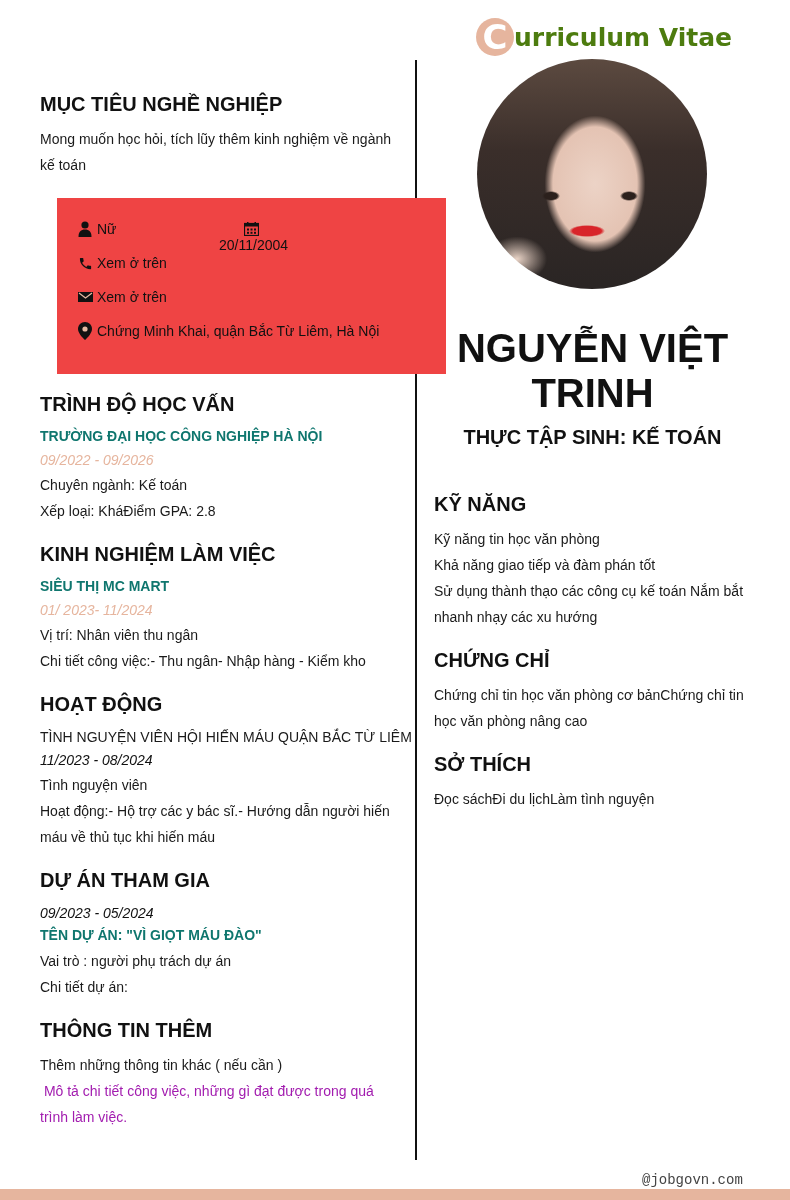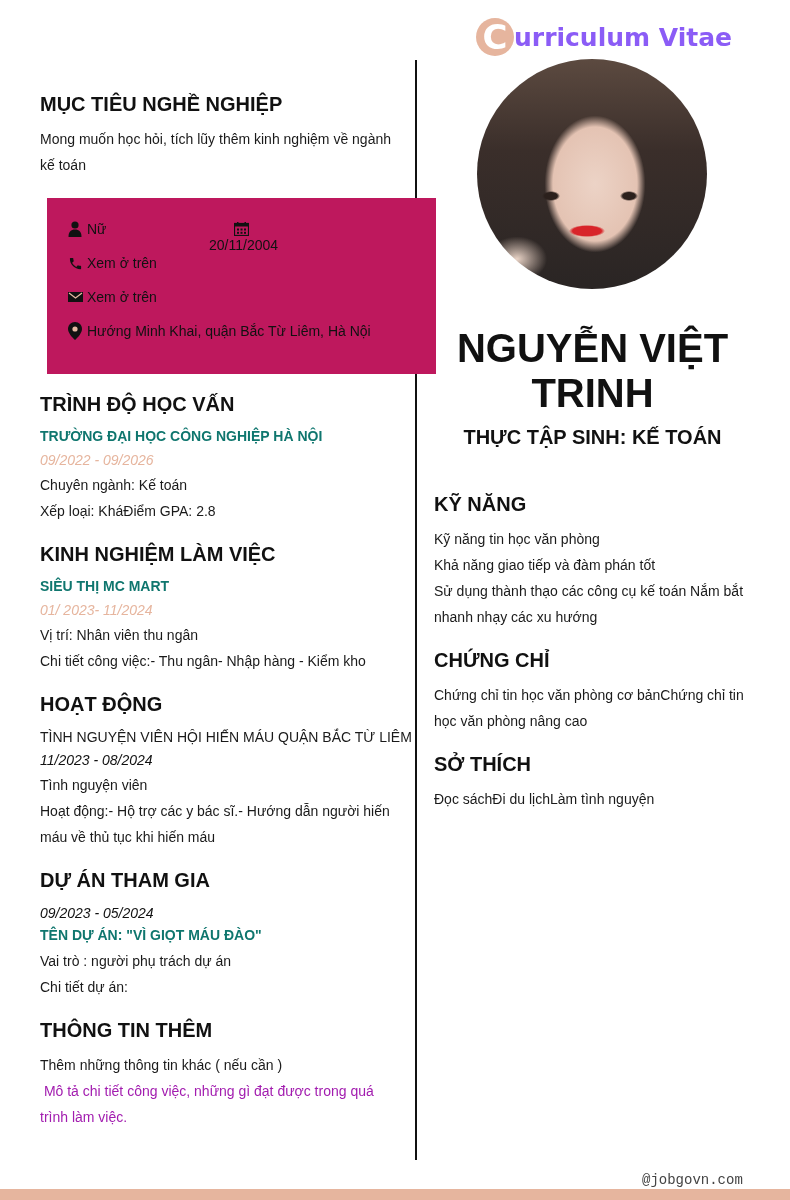--- a/index.html
+++ b/index.html
@@ -8,36 +8,36 @@
 
     .abs { position: absolute; }
 
     
     .cv-logo { left: 476px; top: 16px; height: 42px; display: flex; align-items: center; }
     .cv-logo .c-circle {
       width: 38px; height: 38px; border-radius: 50%; background: #e6b59e;
       color: #fff; font-weight: bold; font-size: 34px; line-height: 38px; text-align: center;
       font-family: "DejaVu Sans", sans-serif;
     }
-    .cv-logo .c-text { font-family: "DejaVu Sans", sans-serif; font-weight: bold; font-size: 25px; color: #8b5cf6; margin-left: 0px; letter-spacing: 0px; }
+    .cv-logo .c-text { font-family: "DejaVu Sans", sans-serif; font-weight: bold; font-size: 25px; color: #4d7c0f; margin-left: 0px; letter-spacing: 0px; }
 
     
     .divider { left: 415px; top: 60px; width: 2px; height: 1100px; background: #111; }
 
     
     .sec-title { font-weight: bold; font-size: 20px; color: #111; letter-spacing: 0; }
     .txt { font-size: 14px; color: #1a1a1a; line-height: 26px; }
     .sub-bold { font-weight: bold; font-size: 14px; color: #0f766e; }
     .date-peach { font-style: italic; font-size: 14px; color: #e6b59e; text-align: right; }
     .date-dark { font-style: italic; font-size: 14px; color: #111; }
     .justify { text-align: justify; }
     .muted { color: #a21caf; }
 
     .contact-box {
-      left: 47px; top: 198px; width: 389px; height: 176px; background: #be185d;
+      left: 57px; top: 198px; width: 389px; height: 176px; background: #ef4444;
     }
     .contact-row { position: absolute; display: flex; align-items: center; font-size: 14px; color: #111; }
     .contact-row .ico { width: 16px; height: 16px; margin-right: 4px; display: inline-flex; align-items: center; justify-content: center; }
     .contact-row svg { display: block; }
 
     
     .photo {
       left: 477px; top: 59px; width: 230px; height: 230px; border-radius: 50%;
       background:
         radial-gradient(ellipse 18px 6px at 110px 172px, #d8252a 0%, #d8252a 80%, transparent 100%),
@@ -112,21 +112,21 @@
     </span>
     <span>Xem ở trên</span>
   </div>
   <div class="contact-row" style="left:20px; top:125px;">
     <span class="ico">
       <svg width="14" height="18" viewBox="0 0 14 18">
           <path d="M7 0 C3 0 0 3 0 7 C0 12 7 18 7 18 C7 18 14 12 14 7 C14 3 11 0 7 0 Z" fill="#111"></path>
           <circle cx="7" cy="7" r="2.6" fill="#e6b9a2"></circle>
         </svg>
     </span>
-    <span>Hướng Minh Khai, quận Bắc Từ Liêm, Hà Nội</span>
+    <span>Chứng Minh Khai, quận Bắc Từ Liêm, Hà Nội</span>
   </div>
 </div>
 
 <div class="abs sec-title" style="left:40px; top:393px;">TRÌNH ĐỘ HỌC VẤN</div>
 <div class="abs sub-bold" style="left:40px; top:428px;">TRƯỜNG ĐẠI HỌC CÔNG NGHIỆP HÀ NỘI</div>
 <div class="abs date-peach" style="left:40px; top:452px;">09/2022 - 09/2026</div>
 <div class="abs txt" style="left:40px; top:472px;">Chuyên ngành: Kế toán</div>
 <div class="abs txt" style="left:40px; top:498px;">Xếp loại: KháĐiểm GPA: 2.8</div>
 
 <div class="abs sec-title" style="left:40px; top:543px;">KINH NGHIỆM LÀM VIỆC</div>

